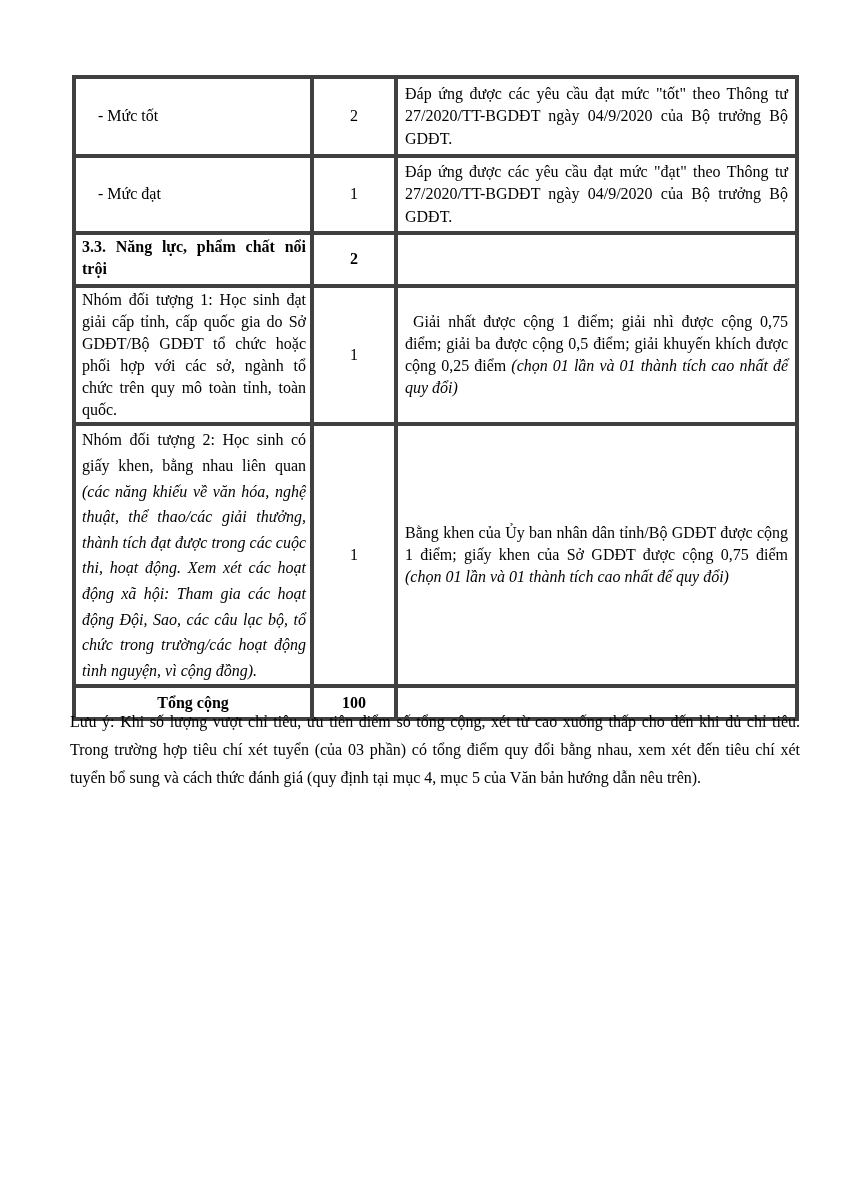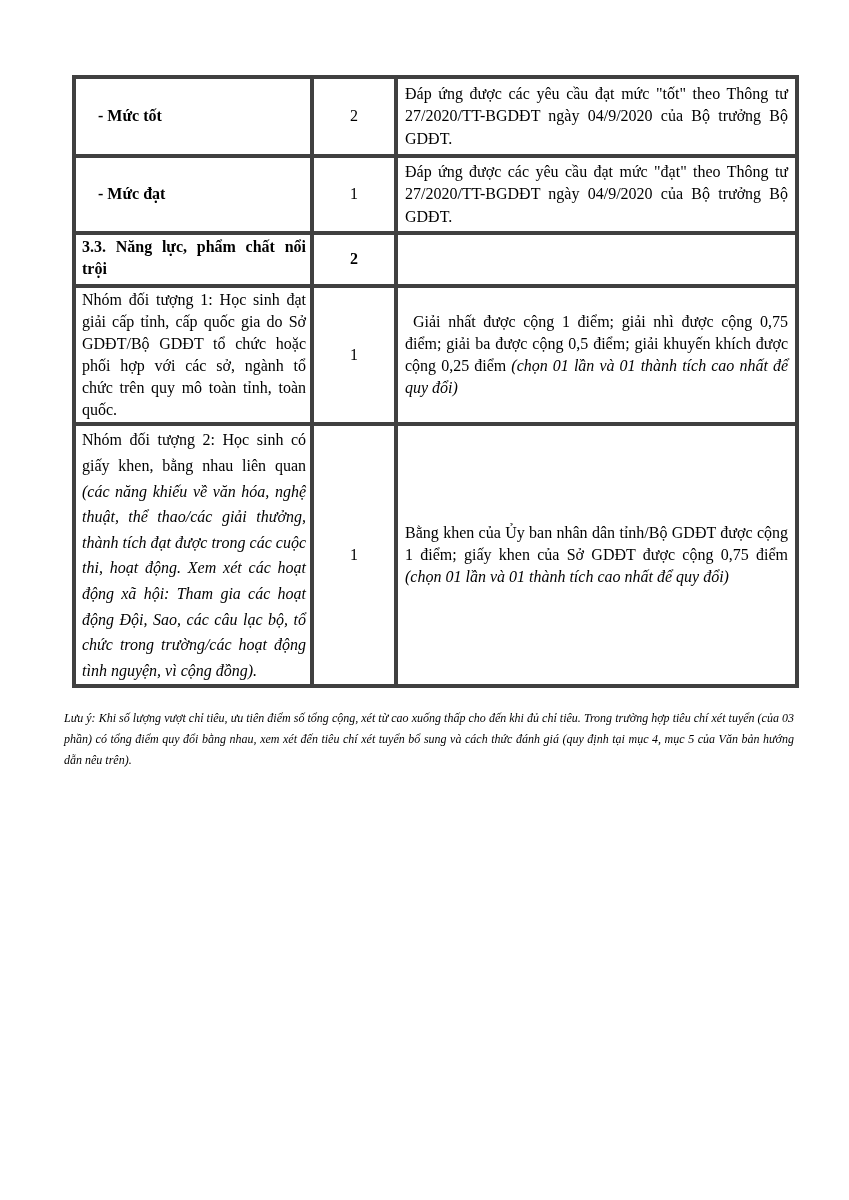--- a/index.html
+++ b/index.html
@@ -27,41 +27,40 @@
     vertical-align: middle;
     padding: 2px 7px;
     overflow: hidden;
   }
   .col-criteria { width: 238px; }
   .col-points   { width: 84px; }
   .col-desc     { width: 401px; }
 
   td.points { text-align: center; padding: 0 2px; }
   td.desc   { text-align: justify; }
-  td.crit-simple { padding-left: 22px; font-weight: bold; }
+  td.crit-simple { padding-left: 22px; }
   td.crit-just {
     text-align: justify;
     vertical-align: top;
     padding: 1px 4px 1px 6px;
     margin-left: 9px;
   }
   tr.row-tall td.crit-just { line-height: 1.6; }
   td.bold, .bold { font-weight: bold; }
   td.center { text-align: center; }
   .it { font-style: italic; }
   .indent { text-indent: 8px; display: block; }
 
   .note {
     position: absolute;
-    left: 64px;
+    left: 70px;
     top: 708px;
     width: 730px;
-    font-size: 12px;
+    font-size: 16px;
     line-height: 1.75;
-    font-style: italic;
     text-align: justify;
   }
 
   tr.r1 { height: 79px; }
   tr.r2 { height: 77px; }
   tr.r3 { height: 53px; }
   tr.r4 { height: 133px; }
   tr.r5 { height: 256px; }
   tr.r6 { height: 33px; }
 </style>
@@ -106,18 +105,23 @@
       <tr class="r5 row-tall">
         <td class="crit-just">
           <span>Nhóm đối tượng 2: Học sinh có giấy khen, bằng nhau liên quan </span><span class="it">(các năng khiếu về văn hóa, nghệ thuật, thể thao/các giải thưởng, thành tích đạt được trong các cuộc thi, hoạt động. Xem xét các hoạt động xã hội: Tham gia các hoạt động Đội, Sao, các câu lạc bộ, tổ chức trong trường/các hoạt động tình nguyện, vì cộng đồng).</span>
         </td>
         <td class="points">1</td>
         <td class="desc">
           <span>Bằng khen của Ủy ban nhân dân tỉnh/Bộ GDĐT được cộng 1 điểm; giấy khen của Sở GDĐT được cộng 0,75 điểm </span><span class="it">(chọn 01 lần và 01 thành tích cao nhất để quy đổi)</span>
         </td>
       </tr>
 
+      <tr class="r6">
+        <td class="center bold">Tổng cộng</td>
+        <td class="points bold">100</td>
+        <td class="desc"></td>
+      </tr>
     </tbody>
   </table>
 
   <div class="note">Lưu ý: Khi số lượng vượt chỉ tiêu, ưu tiên điểm số tổng cộng, xét từ cao xuống thấp cho đến khi đủ chỉ tiêu. Trong trường hợp tiêu chí xét tuyển (của 03 phần) có tổng điểm quy đổi bằng nhau, xem xét đến tiêu chí xét tuyển bổ sung và cách thức đánh giá (quy định tại mục 4, mục 5 của Văn bản hướng dẫn nêu trên).</div>
 
 </div>
 
 </body></html>

